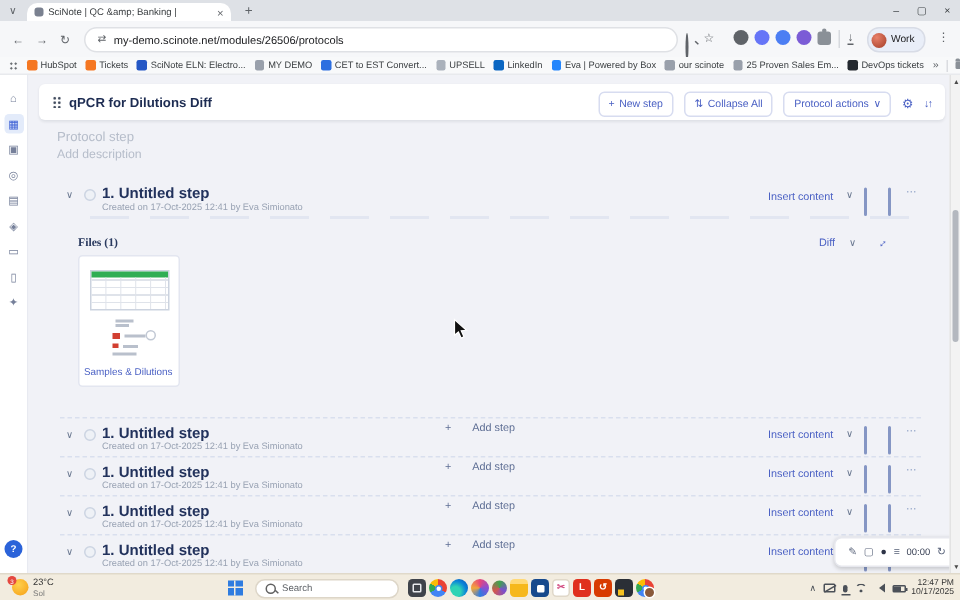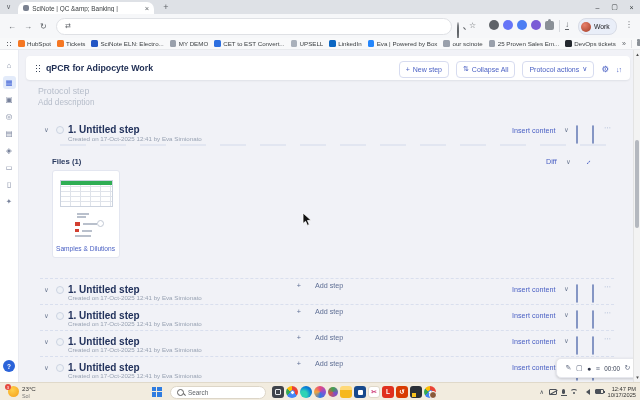--- a/index.html
+++ b/index.html
@@ -81,21 +81,21 @@
   .meta{font-size:6.2px;color:var(--muted);}
   .chev{font-size:6.5px;color:#6a7890;}
   .stepcircle{width:8px;height:8px;border-radius:50%;border:1px solid #ccd4e2;background:#eef1f6;box-sizing:border-box;}
   .steptitle{font-size:10px;font-weight:bold;color:#22325c;}
   .inslabel{font-size:7.2px;color:var(--accent);}
   .mini-ic{width:9px;height:8px;border:1px solid #8596c4;border-radius:2px;position:relative;box-sizing:border-box;}
   .mini-ic::after{content:"";position:absolute;left:1.5px;right:1.5px;bottom:1.5px;height:1px;background:#8596c4;}
   .dots3{font-size:7px;color:#93a5c9;}
   .ghost{position:absolute;left:60px;top:94px;width:548px;height:2px;
          background:repeating-linear-gradient(90deg,#e2e6f1 0 26px,transparent 26px 40px);}
-  .seclabel{font-size:7.8px;font-weight:bold;color:#2a3a5f;}
+  .seclabel{font-size:7.8px;font-weight:bold;color:#2a3a5f;font-family:Liberation Serif, serif;}
   .expand-ic{font-size:7.5px;color:var(--accent);display:inline-block;transform:rotate(-45deg);}
 
   .filecard{position:absolute;left:52px;top:120px;width:66px;height:86px;background:#fff;border:1px solid #e3e6f0;border-radius:3px;}
   .sheet{position:absolute;left:7px;top:9px;width:51px;height:25px;background:#fff;border:1px solid #ccd3df;}
   .sheet-head{position:absolute;left:0;top:0;right:0;height:3.5px;background:#2fae54;}
   .sheet-grid{position:absolute;left:0;top:3.5px;right:0;bottom:0;
      background:repeating-linear-gradient(90deg,transparent 0 9px,#dfe3ea 9px 10px),
                 repeating-linear-gradient(0deg,transparent 0 4px,#dfe3ea 4px 5px);}
   .d-line{position:absolute;height:1.5px;background:#b9c0cc;}
   .d-red{position:absolute;background:#d23f31;}
@@ -194,20 +194,21 @@
       <span class="winbtn" data-name="window-close-button">×</span>
     </div>
   </div>
 
   <div class="toolbar" data-name="browser-toolbar">
     <span class="navbtn" style="left:8px" data-name="back-button">←</span>
     <span class="navbtn" style="left:24px" data-name="forward-button">→</span>
     <span class="navbtn" style="left:40px" data-name="reload-button">↻</span>
     <div class="omnibox" data-name="address-bar">
       <span class="omni-sync" data-name="tab-sync-icon">⇄</span>
+      <span class="url" data-name="url-text">my-demo.scinote.net/modules/26506/protocols</span>
     </div>
     <span class="mag ab" style="left:457px;top:9px" data-name="zoom-search-icon"></span>
     <span class="tb-star" data-name="bookmark-star-icon">☆</span>
     <div class="extrow" data-name="extensions-row">
 
         <span class="ext-dot" data-name="extension-icon-1" style="background: rgb(95, 99, 104);"></span>
 
         <span class="ext-dot" data-name="extension-icon-2" style="background: rgb(102, 117, 247);"></span>
 
         <span class="ext-dot" data-name="extension-icon-3" style="background: rgb(76, 126, 243);"></span>
@@ -314,21 +315,21 @@
 
           <span class="s-ico" data-name="pin-icon">✦</span>
 
       </div>
       <span class="help-btn" data-name="help-button">?</span>
     </div>
 
     
     <div class="phead" data-name="protocol-header-card">
       <span class="drag" data-name="drag-handle-icon"></span>
-      <span class="ptitle-main" data-name="page-title">qPCR for Adipocyte Work</span>
+      <span class="ptitle-main" data-name="page-title">qPCR for Dilutions Diff</span>
       <div class="actions" data-name="header-actions">
         <span class="btn" data-name="new-step-button">
           <span class="bicon" data-name="plus-icon">+</span>
           <span data-name="new-step-label">New step</span>
         </span>
         <span class="btn" data-name="collapse-all-button">
           <span class="bicon" data-name="collapse-icon">⇅</span>
           <span data-name="collapse-all-label">Collapse All</span>
         </span>
         <span class="btn" data-name="protocol-actions-button">

